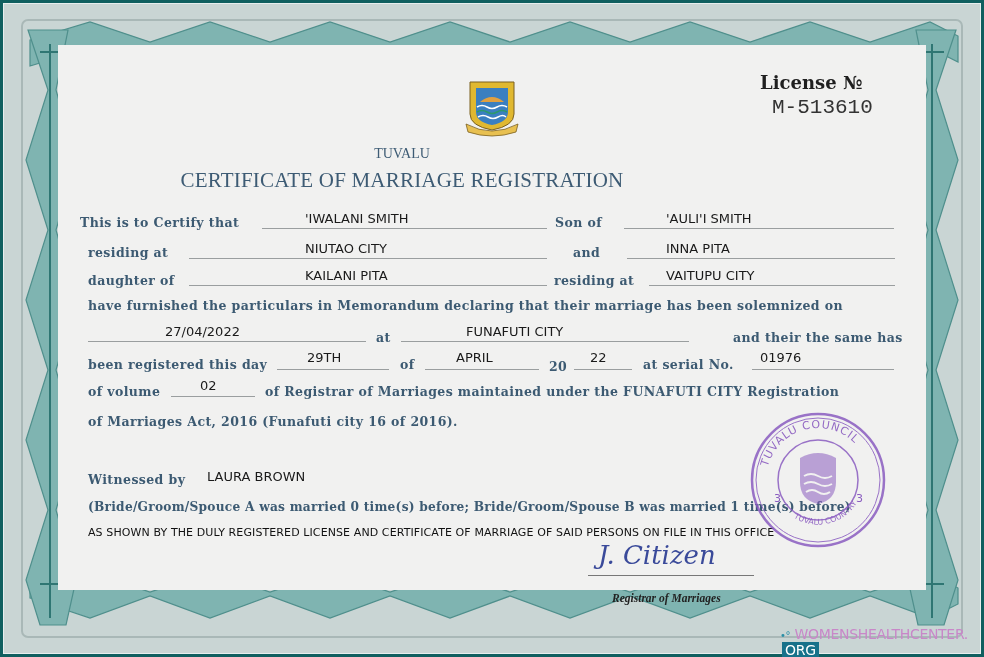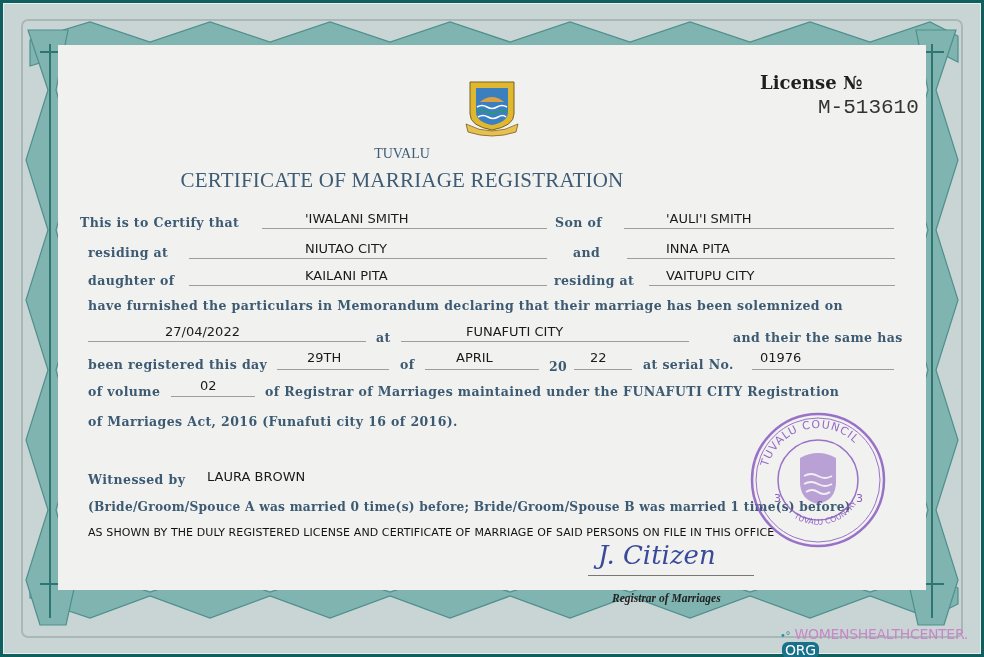--- a/index.html
+++ b/index.html
@@ -32,41 +32,41 @@
   .title {
     position:absolute; left:0; width:804px; text-align:center;
     font-family:"Liberation Serif", serif; color:#3d5b74;
   }
   .lic-label {
     position:absolute; left:760px; top:72px;
     font-family:"DejaVu Serif", serif; font-weight:bold; font-size:18px; color:#1f1f1f;
   }
   .lic-num {
     position:absolute; left:772px; top:96px;
-    font-family:"Liberation Mono", monospace; font-size:21px; color:#333;margin-left:46px;
+    font-family:"Liberation Mono", monospace; font-size:21px; color:#333;
   }
   .shown {
     position:absolute; left:88px; top:526px;
     font-family:"DejaVu Sans", sans-serif; font-size:11px; color:#111; letter-spacing:0.1px;
   }
   .sig {
     position:absolute; left:598px; top:540px;
     font-family:"DejaVu Serif", serif; font-style:italic; font-size:26px; color:#3a4a9a;
   }
   .sig-line { position:absolute; left:588px; top:575px; width:166px; height:1px; background:#777; }
   .sig-cap {
     position:absolute; left:612px; top:580px;
     font-family:"Liberation Serif", serif; font-style:italic; font-weight:bold; font-size:11.5px; color:#222;margin-top:12px;
   }
   .wm {
     position:absolute; left:780px; top:626px; font-family:"DejaVu Sans", sans-serif;
     font-size:14px; color:#c887c8; letter-spacing:-0.3px;
   }
   .wm-org {
-    display:inline-block; background:#17718a; color:#fff; padding:0 3px; border-radius:6px; margin-left:2px;
+    display:inline-block; background:#17718a; color:#fff; padding:0 3px; border-radius:0; margin-left:2px;
   }
 </style>
 </head>
 <body>
 
 <div class="frame">
   <div class="frame-inner"></div>
 
   <svg class="border" width="984" height="657">
     <g fill="none" stroke="#a9b8b7" stroke-width="2">

